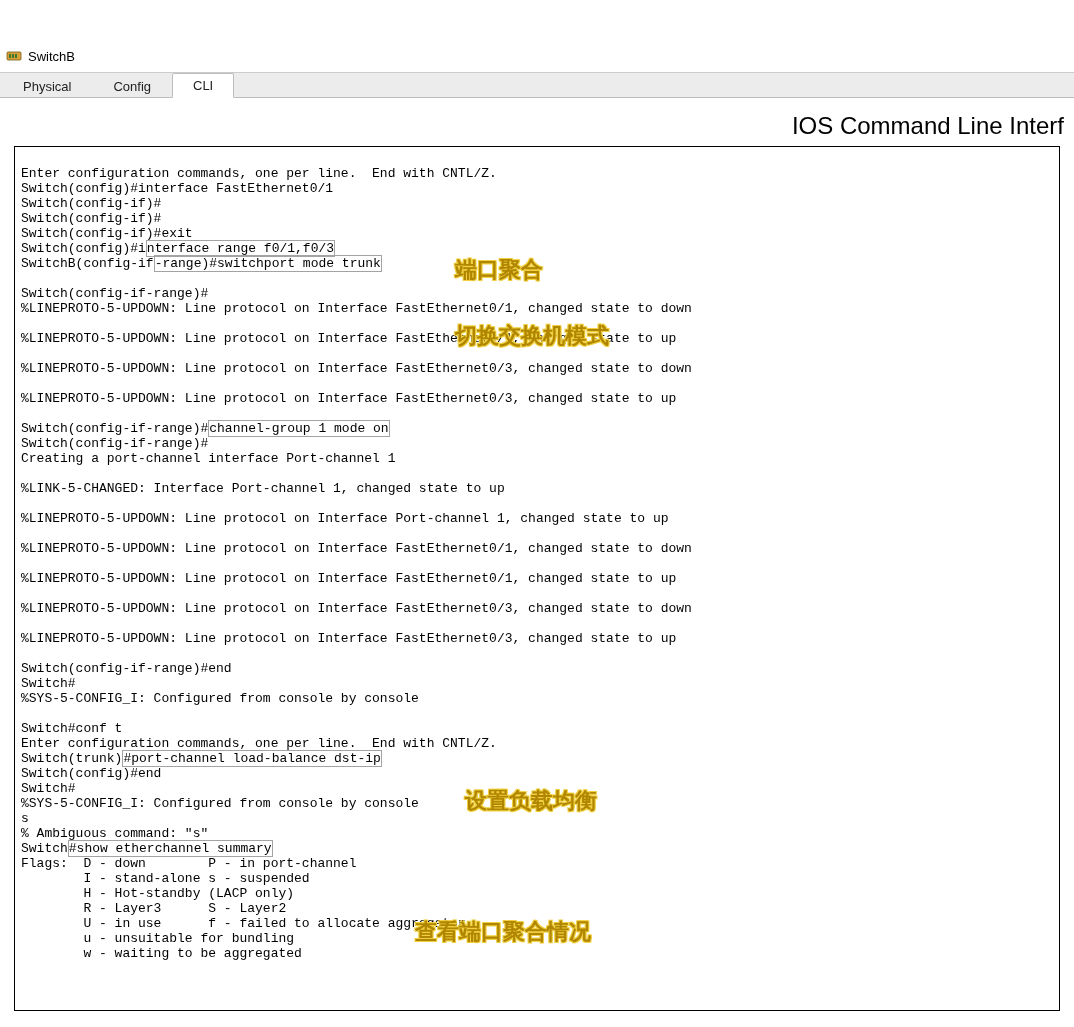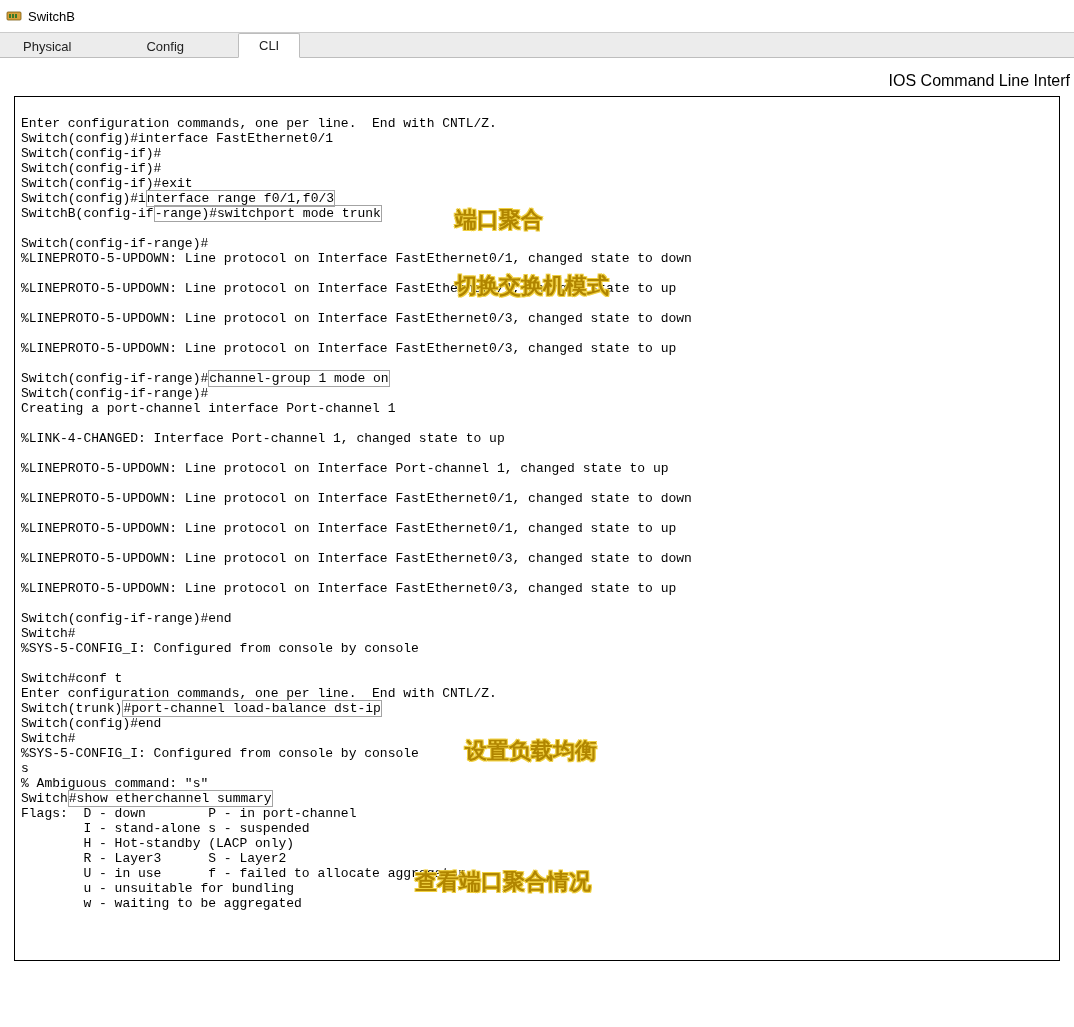--- a/index.html
+++ b/index.html
@@ -10,36 +10,36 @@
     font-size: 13px;
     color: #000;
   }
   .titlebar {
     display: flex;
     align-items: center;
     height: 32px;
     padding: 2px 6px;
     background: #fff;
     border-bottom: 0;
+    margin-top: 40px;
   }
   .title-icon {
     width: 16px; height: 16px;
     margin-right: 6px;
     display: inline-flex;
     align-items: center; justify-content: center;
   }
   .tabbar {
     display: flex;
     background: #ececec;
     border-top: 1px solid #ccc;
     border-bottom: 1px solid #bdbdbd;
     height: 26px;
     align-items: flex-end;
     padding: 0 2px;
-    gap: 33px;
   }
   .tab {
     padding: 4px 20px;
     font-size: 13px;
     color: #222;
     cursor: pointer;
     border: 1px solid transparent;
     border-bottom: none;
     position: relative;
     top: 1px;
@@ -47,22 +47,22 @@
   .tab.active {
     background: #fff;
     border: 1px solid #bdbdbd;
     border-bottom: 1px solid #fff;
     border-radius: 2px 2px 0 0;
     margin-top: 48px;
   }
   .subtitle {
     text-align: right;
     font-family: Arial, sans-serif;
-    font-size: 16px;
-    padding: 14px 4px 6px 0;
+    font-size: 24px;
+    padding: 14px 10px 6px 0;
     font-weight: normal;
     color: #000;
     overflow: hidden;
     white-space: nowrap;
   }
   .cli-box {
     border: 1px solid #000;
     margin: 0 14px;
     padding: 4px 6px;
     font-family: "Courier New", monospace;
@@ -129,21 +129,21 @@
 <span>%LINEPROTO-5-UPDOWN: Line protocol on Interface FastEthernet0/1, changed state to up</span>
 <span></span>
 <span>%LINEPROTO-5-UPDOWN: Line protocol on Interface FastEthernet0/3, changed state to down</span>
 <span></span>
 <span>%LINEPROTO-5-UPDOWN: Line protocol on Interface FastEthernet0/3, changed state to up</span>
 <span></span>
 <span>Switch(config-if-range)#</span><span class="hl">channel-group 1 mode on</span>
 <span>Switch(config-if-range)#</span>
 <span>Creating a port-channel interface Port-channel 1</span>
 <span></span>
-<span>%LINK-4-CHANGED: Interface Port-channel 1, changed state to up</span>
+<span>%LINK-5-CHANGED: Interface Port-channel 1, changed state to up</span>
 <span></span>
 <span>%LINEPROTO-5-UPDOWN: Line protocol on Interface Port-channel 1, changed state to up</span>
 <span></span>
 <span>%LINEPROTO-5-UPDOWN: Line protocol on Interface FastEthernet0/1, changed state to down</span>
 <span></span>
 <span>%LINEPROTO-5-UPDOWN: Line protocol on Interface FastEthernet0/1, changed state to up</span>
 <span></span>
 <span>%LINEPROTO-5-UPDOWN: Line protocol on Interface FastEthernet0/3, changed state to down</span>
 <span></span>
 <span>%LINEPROTO-5-UPDOWN: Line protocol on Interface FastEthernet0/3, changed state to up</span>

